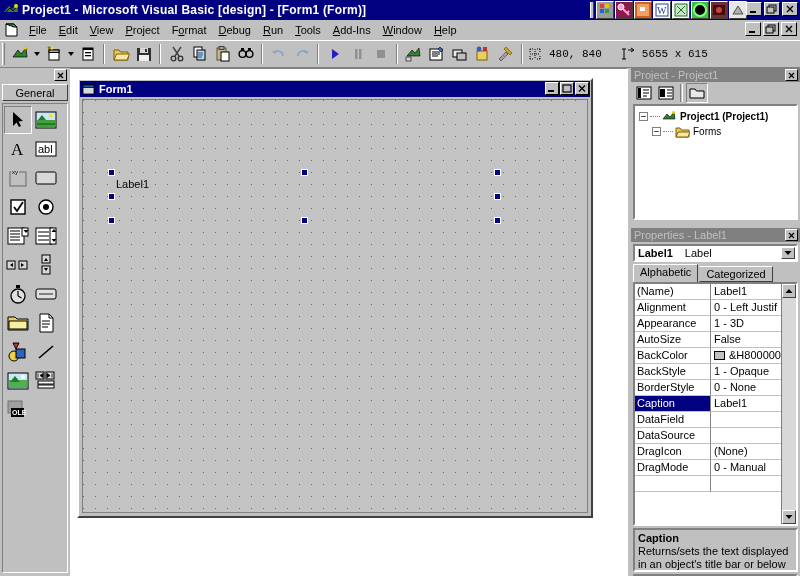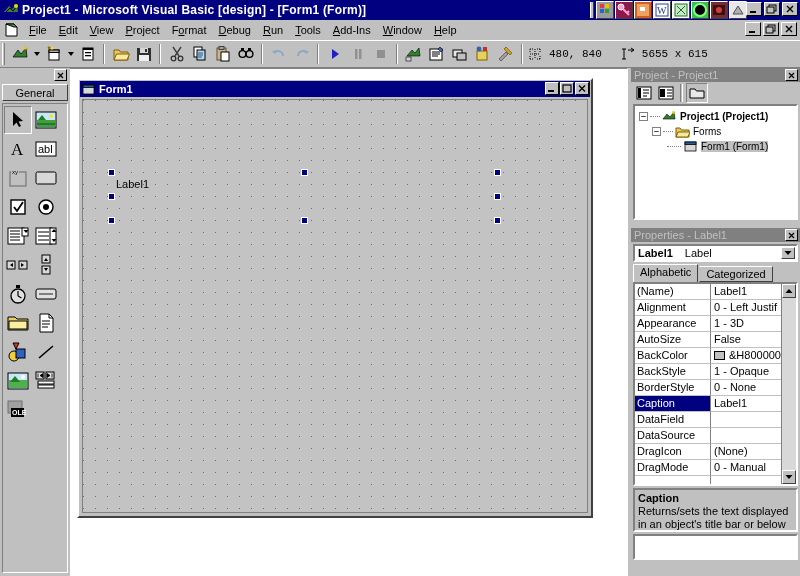--- a/index.html
+++ b/index.html
@@ -202,21 +202,21 @@
   }
   #props-tabs { height: 18px; margin: 1px 2px 0 2px; display: flex; align-items: flex-end; }
   .ptab {
     height: 16px; padding: 1px 6px 0 6px; font-size: 11px; background: #c0c0c0;
     border: 1px solid; border-color: #ffffff #404040 #404040 #c0c0c0;
     margin-right: 1px;
   }
   .ptab.active { height: 18px; border-bottom: none; background: #c0c0c0;
                  border-color: #ffffff #404040 #c0c0c0 #ffffff; font-weight: normal; }
   #props-grid {
-    margin: 0 2px; height: 204px; background: #fff;
+    margin: 0 2px; height: 244px; background: #fff;
     border: 2px solid; border-color: #808080 #ffffff #ffffff #808080;
     display: flex; overflow: hidden;
   }
   #props-rows { flex: 1; overflow: hidden; }
   .prow { display: flex; height: 16px; font-size: 11px; }
   .pname {
     width: 76px; padding-left: 2px; border-right: 1px solid #808080;
     border-bottom: 1px solid #c0c0c0; white-space: nowrap; overflow: hidden;
     line-height: 15px;
   }
@@ -820,28 +820,20 @@
       <div class="tnode" style="padding-left:15px;">
         <div class="tbox">−</div>
         <div class="tdots"></div>
         <svg class="ticon" viewBox="0 0 15 13">
           <path d="M1 3 h4 l1.5 2 h7.5 v7 h-13 z" fill="#e8c860" stroke="#806000"></path>
           <path d="M1 12 l2 -5 h12 l-2 5 z" fill="#f8e8a0" stroke="#806000"></path>
         </svg>
         <span class="tlabel">Forms</span>
       </div>
 
-      <div class="tnode" style="padding-left:30px;">
-        <div class="tdots" style="width:14px;"></div>
-        <svg class="ticon" viewBox="0 0 15 13">
-          <rect x="2" y="2" width="11" height="9" fill="#d8d8d8" stroke="#000" stroke-width="0.8"></rect>
-          <rect x="2" y="2" width="11" height="2.5" fill="#2060a0" stroke="#000" stroke-width="0.8"></rect>
-        </svg>
-        <span class="tlabel sel">Form1 (Form1)</span>
-      </div>
 
     </div>
   </div>
 
   <div id="props-panel">
     <div class="panel-title">
       <span class="pt-text">Properties - Label1</span>
       <div class="panel-close">
         <svg width="9" height="9" viewBox="0 0 9 9">
             <path d="M2 2 L7 7 M7 2 L2 7" stroke="#000" stroke-width="1.2"></path>

